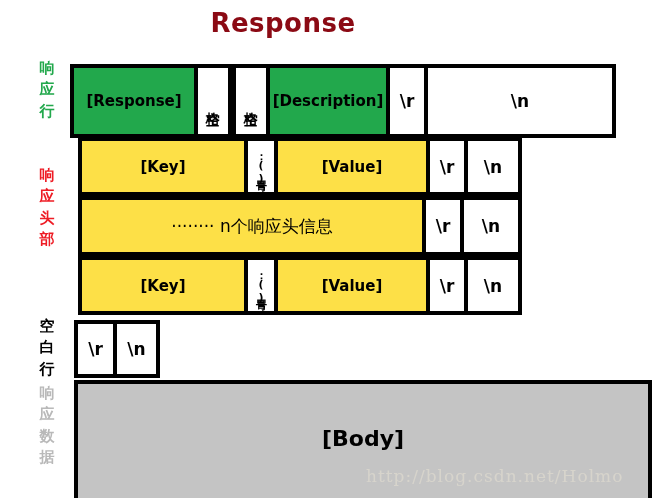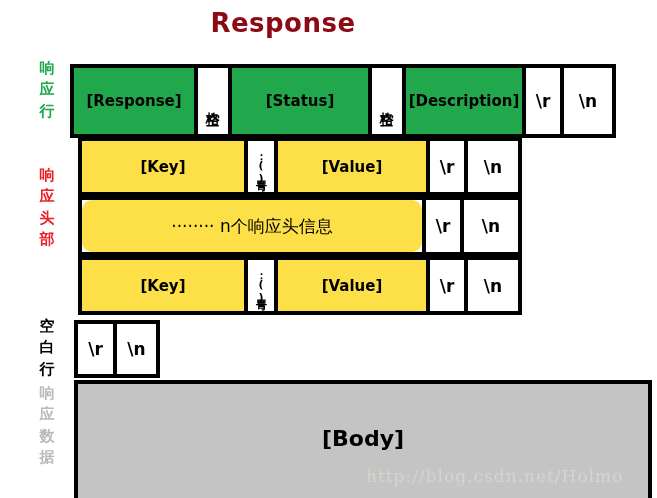--- a/index.html
+++ b/index.html
@@ -151,21 +151,20 @@
   <span>据</span>
 </div>
 
 <div class="row" style="left:70px; top:64px; width:546px; height:74px;">
   <div class="cell green" style="width:120px;">[Response]</div>
   <div class="sep"></div>
   <div class="cell white" style="width:30px;">
     <span class="vtext">空格</span>
   </div>
   <div class="sep"></div>
-  <div class="cell green" style="width:136px;">[Status]</div>
   <div class="sep"></div>
   <div class="cell white" style="width:30px;">
     <span class="vtext">空格</span>
   </div>
   <div class="sep"></div>
   <div class="cell green" style="width:116px;">[Description]</div>
   <div class="sep"></div>
   <div class="cell white esc" style="width:34px;">\r</div>
   <div class="sep"></div>
   <div class="cell white esc" style="flex:1;">\n</div>
@@ -179,21 +178,21 @@
   </div>
   <div class="sep"></div>
   <div class="cell red" style="width:148px;">[Value]</div>
   <div class="sep"></div>
   <div class="cell white esc" style="width:34px;">\r</div>
   <div class="sep"></div>
   <div class="cell white esc" style="flex:1;">\n</div>
 </div>
 
 <div class="row" style="left:78px; top:196px; width:444px; height:60px;">
-  <div class="cell red" style="width:340px; font-size:17px; font-weight:normal;border-radius:10px;">········    n个响应头信息</div>
+  <div class="cell red" style="width:340px; font-size:17px; font-weight:normal;">········    n个响应头信息</div>
   <div class="sep"></div>
   <div class="cell white esc" style="width:34px;">\r</div>
   <div class="sep"></div>
   <div class="cell white esc" style="flex:1;">\n</div>
 </div>
 
 <div class="row" style="left:78px; top:256px; width:444px; height:59px;">
   <div class="cell red" style="width:162px;">[Key]</div>
   <div class="sep"></div>
   <div class="cell white" style="width:26px;">

